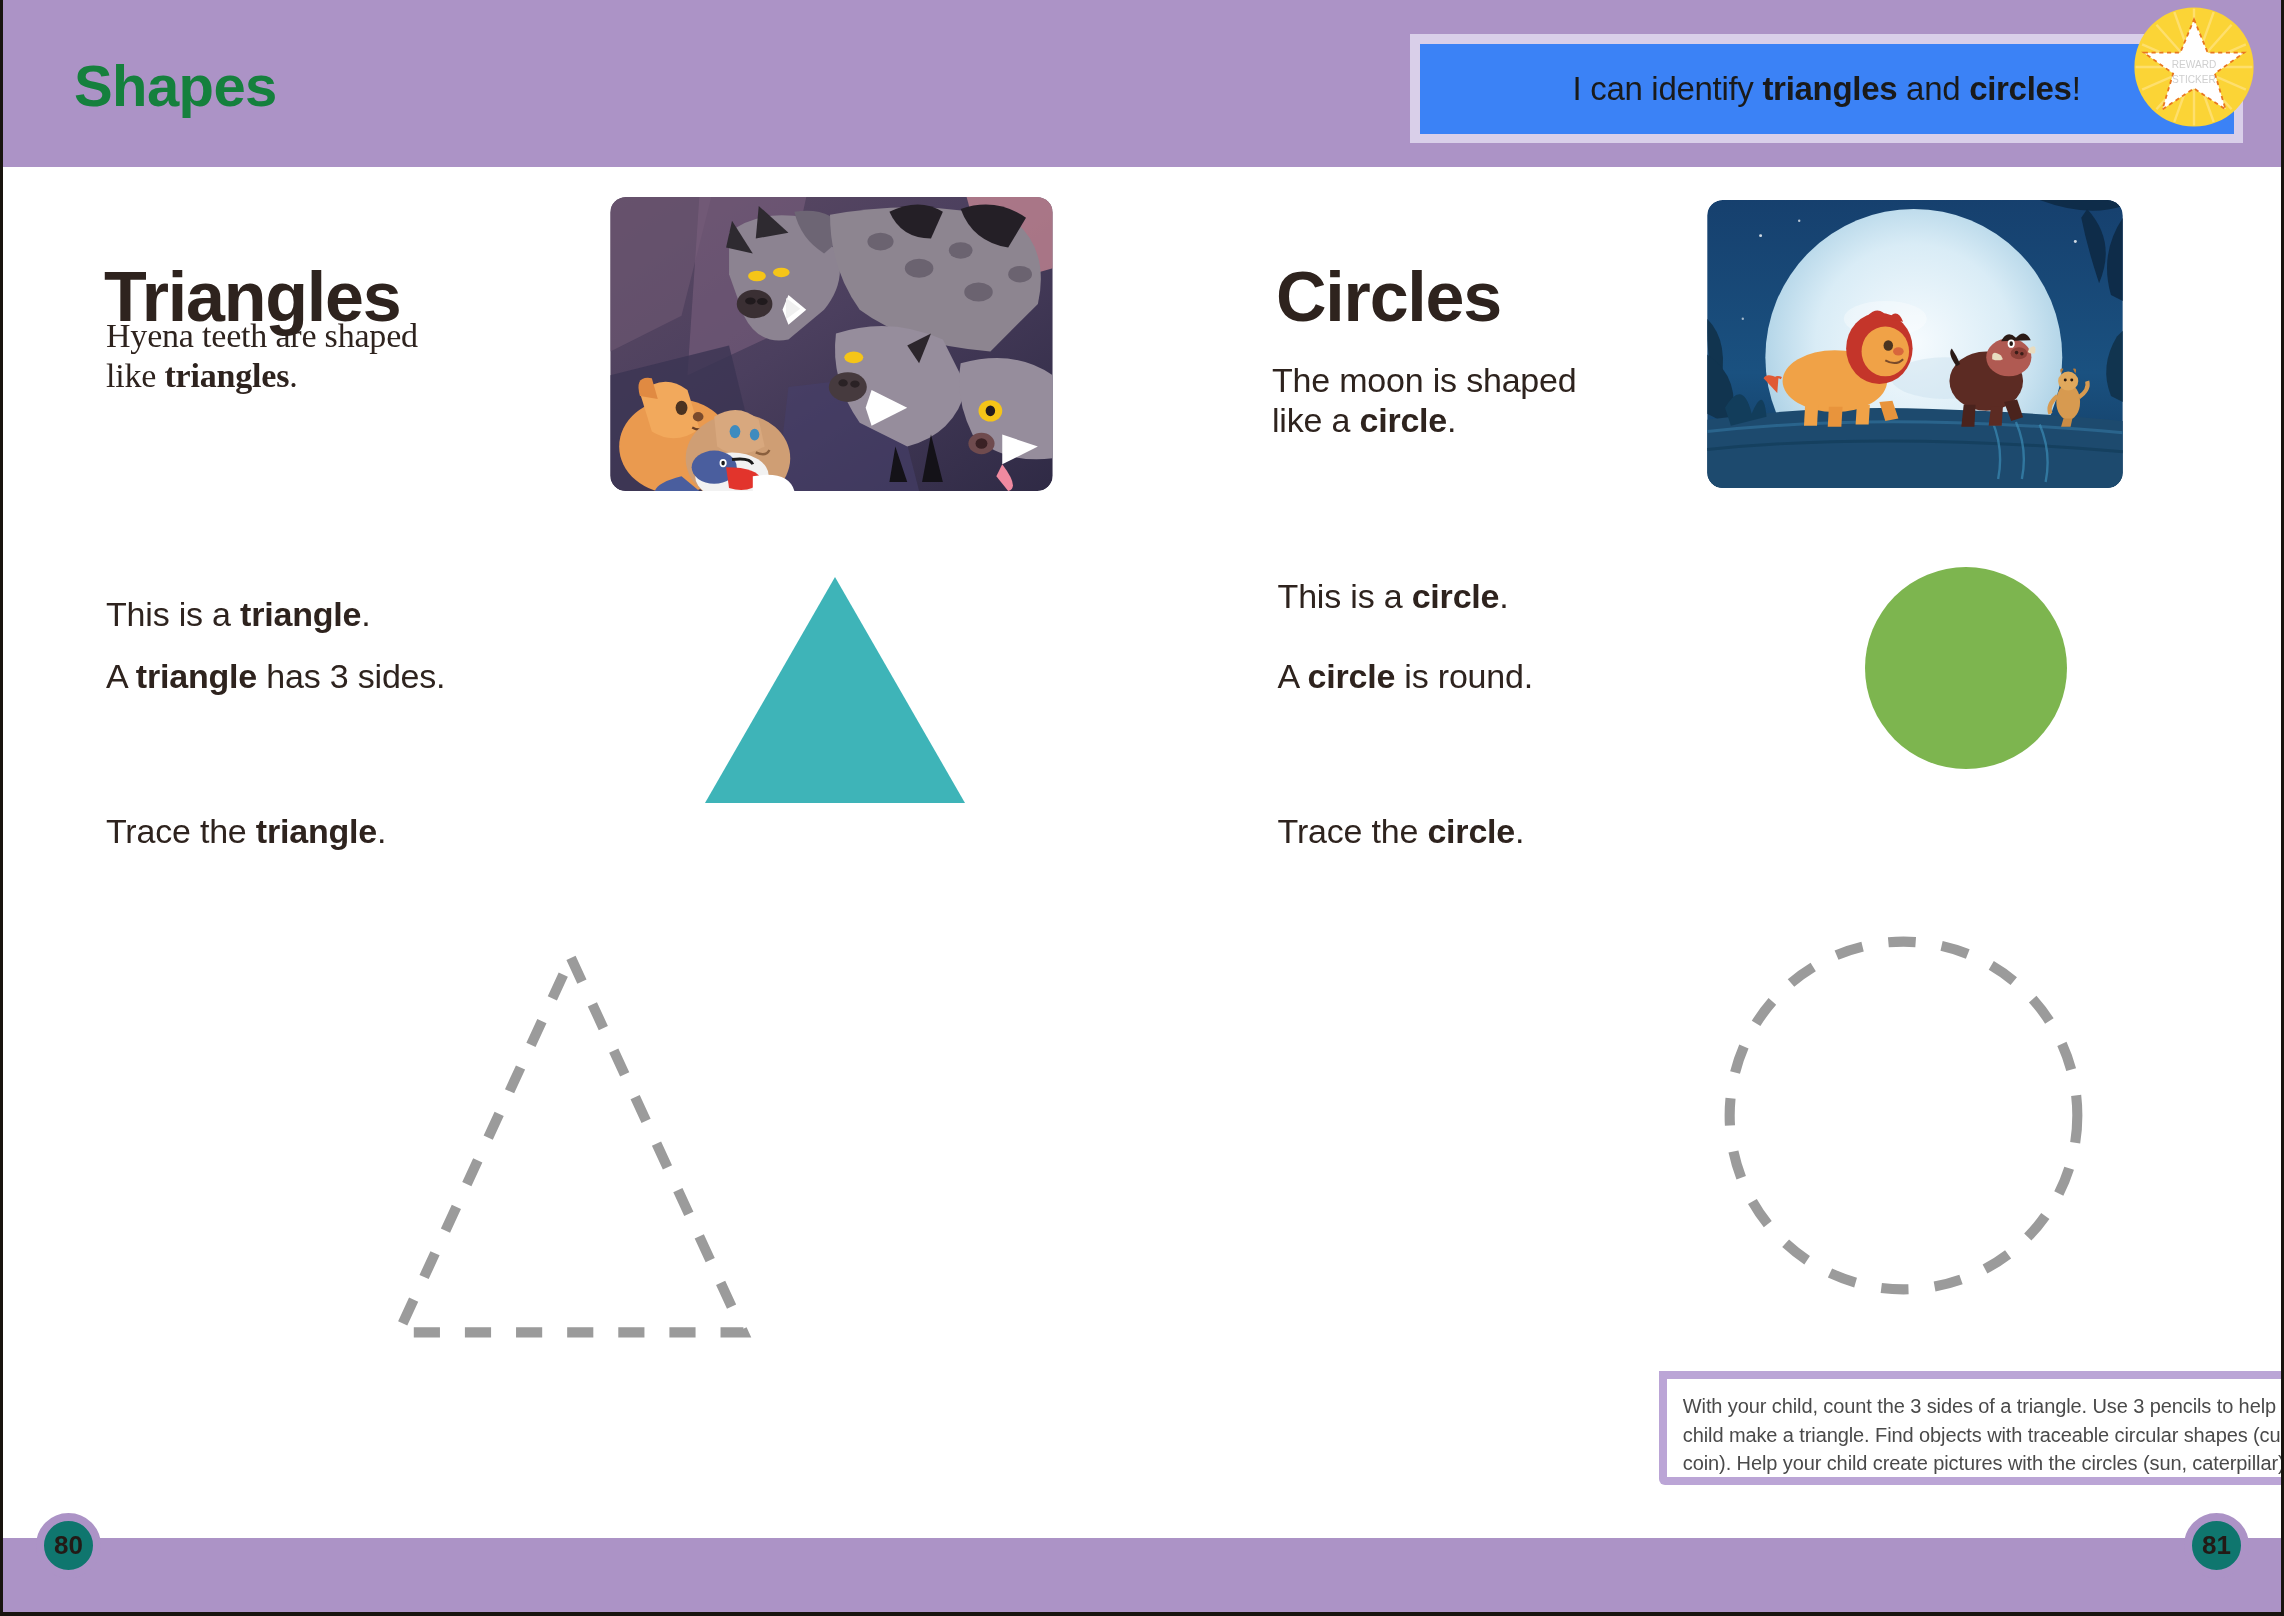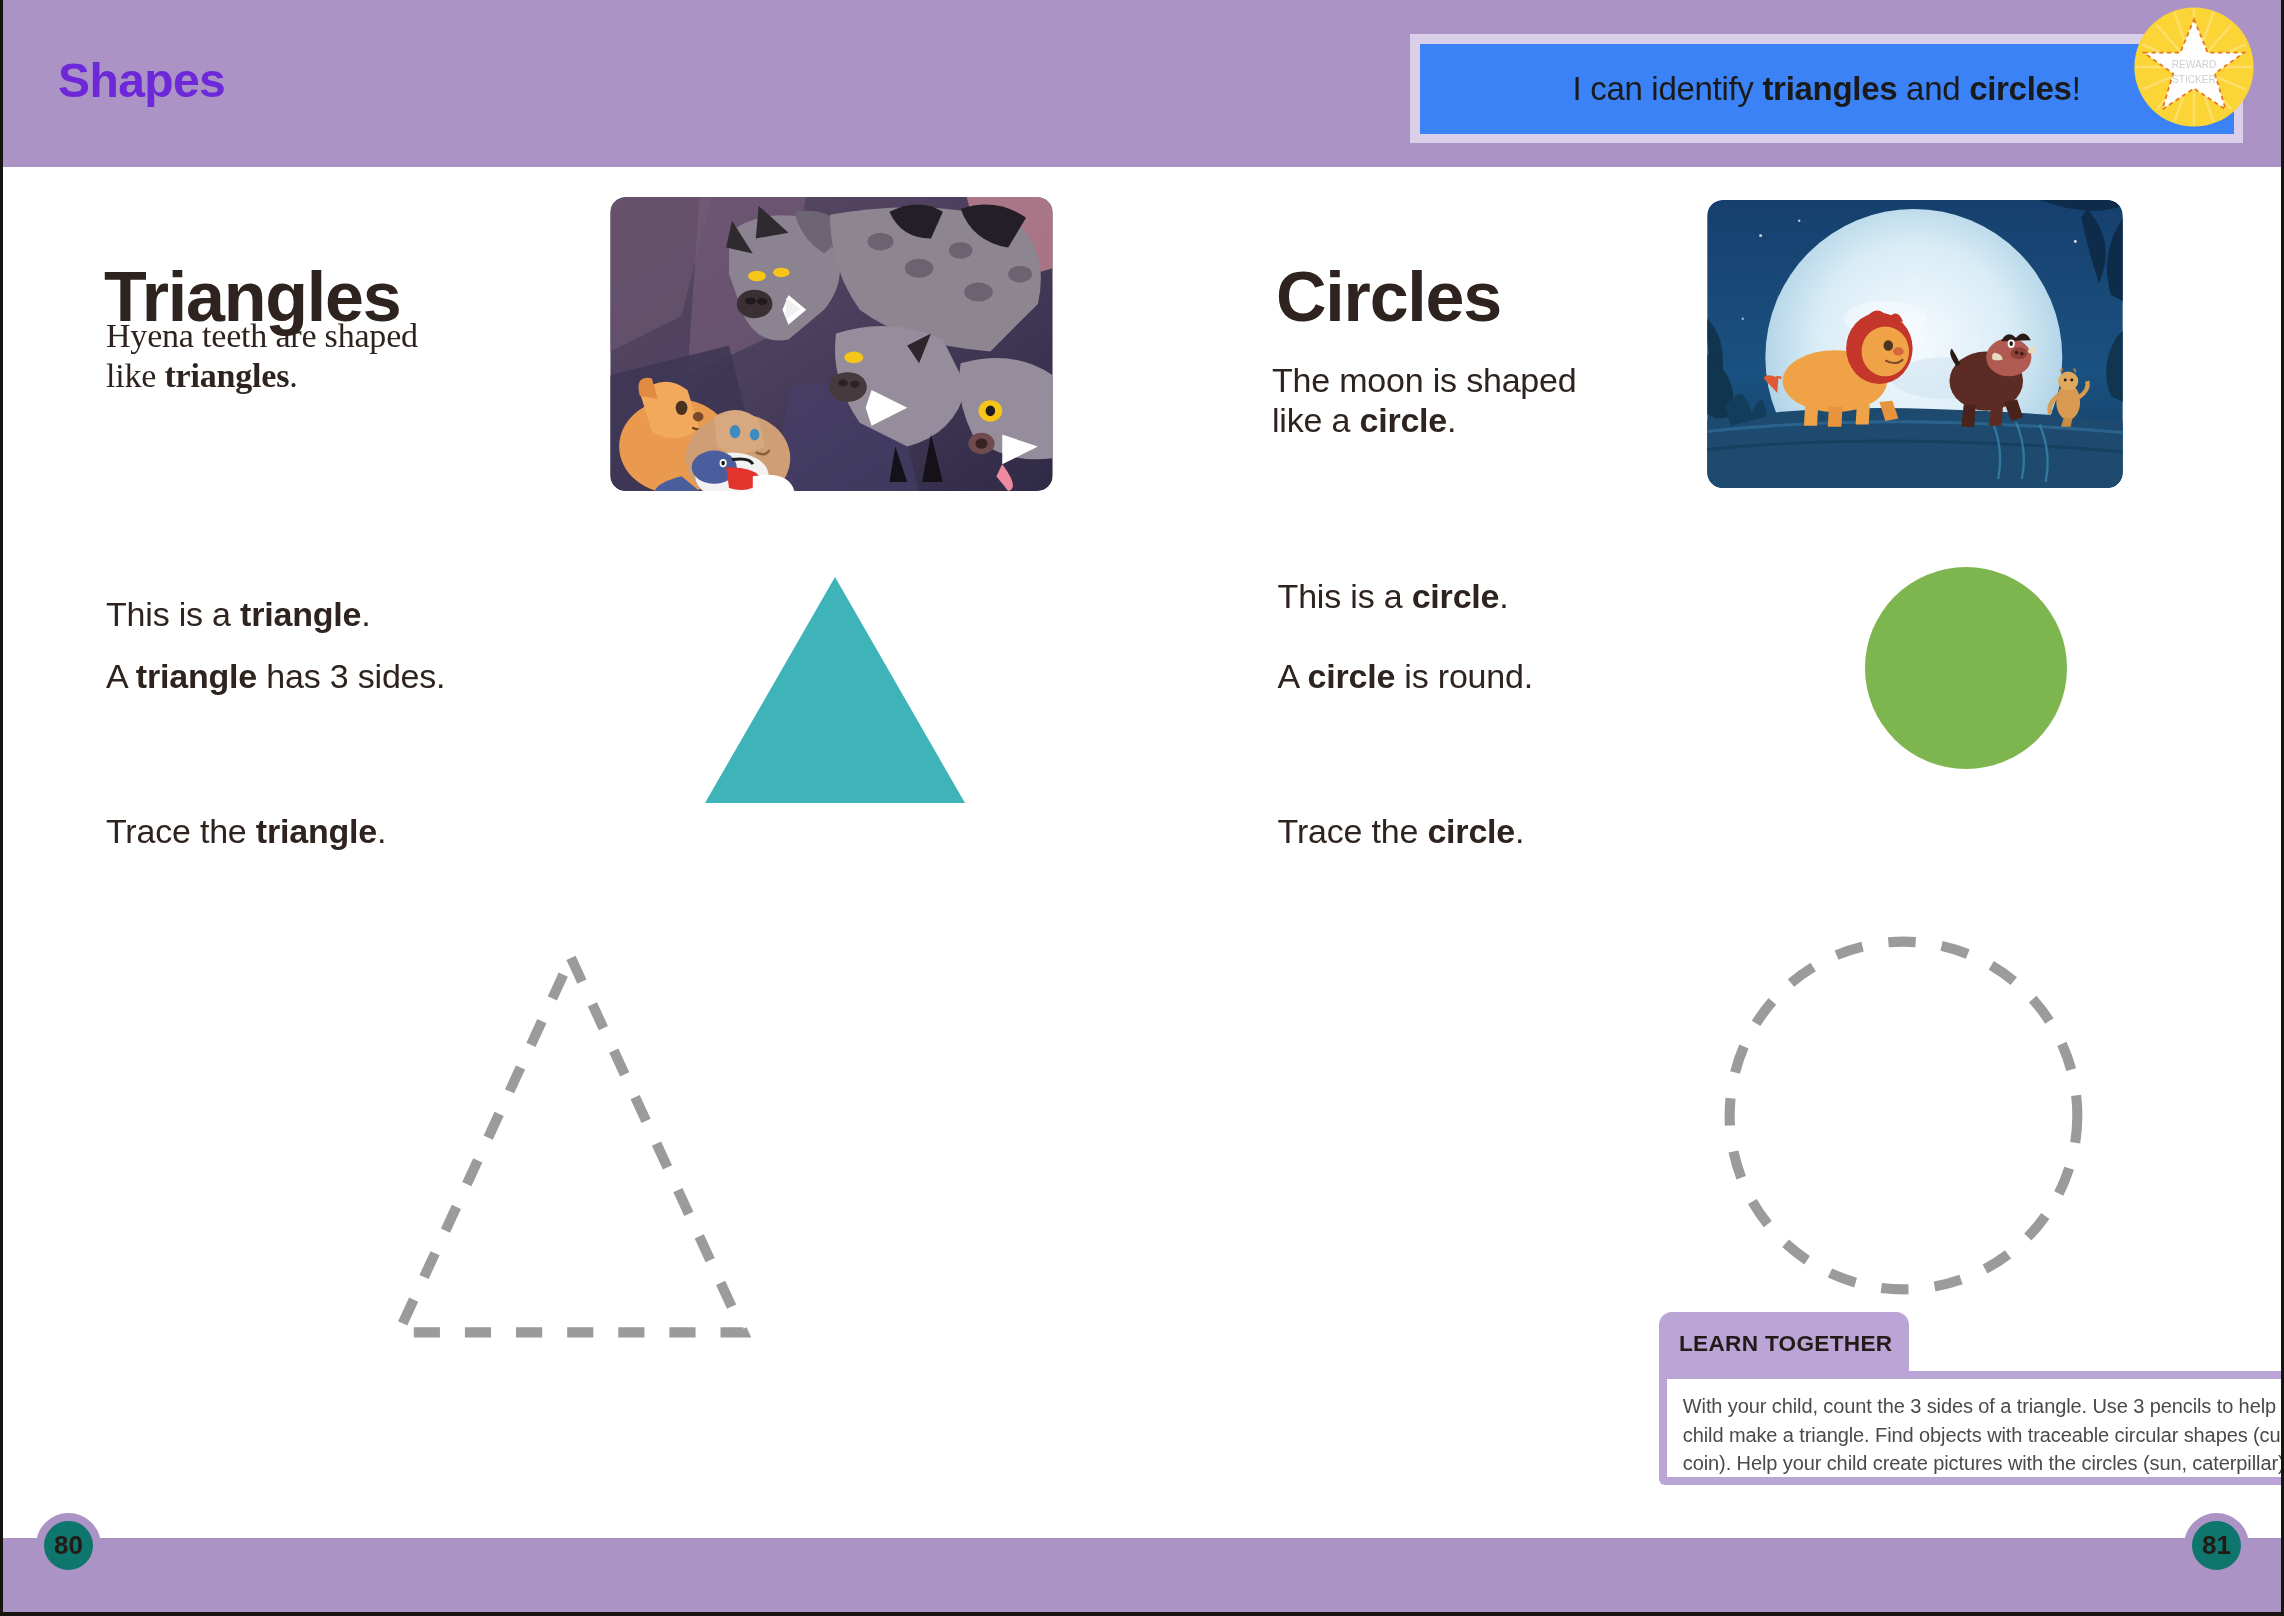--- a/index.html
+++ b/index.html
@@ -21,24 +21,24 @@
 
   
   .header-band {
     position: absolute;
     left: 0; top: 0;
     width: 2284px; height: 167px;
     background: #ac93c6;
   }
   .page-title {
     position: absolute;
-    left: 58px; top: 57px;
-    font-size: 48px;
+    left: 74px; top: 57px;
+    font-size: 58px;
     font-weight: 700;
-    color: #6d28d9;
+    color: #15803d;
     letter-spacing: -0.6px;
     line-height: 1;
   }
 
   
   .goal-banner-outer {
     position: absolute;
     left: 1410px; top: 34px;
     width: 833px; height: 109px;
     background: #d9cfe9;
@@ -479,23 +479,20 @@
 
       <div class="stmt" style="left:28.6px; top:645px;"><span>Trace the </span><b>circle</b><span>.</span></div>
 
       <div class="solid-circle" style="left:616px; top:400px; width:202px; height:202px;"></div>
 
       <svg class="trace-svg" style="left:464px; top:758px;" width="381" height="381" viewBox="0 0 640 640">
         <circle cx="320" cy="320" r="292" fill="none" stroke="#9b9b9b" stroke-width="17" stroke-dasharray="46 44" stroke-linecap="butt"></circle>
       </svg>
 
       <div class="lt-wrap" style="left:410px; top:1145px; width:720px; height:181px;">
-        <div class="lt-tab">
-          <span class="lt-tab-label">LEARN TOGETHER</span>
-        </div>
         <div class="lt-box">
           <div class="lt-box-inner">
             <p class="lt-body" style="margin:0;">With your child, count the 3 sides of a triangle. Use 3 pencils to help your child make a triangle. Find objects with traceable circular shapes (cup, coin). Help your child create pictures with the circles (sun, caterpillar).</p>
           </div>
         </div>
       </div>
 
     </div>
   </div>
 

